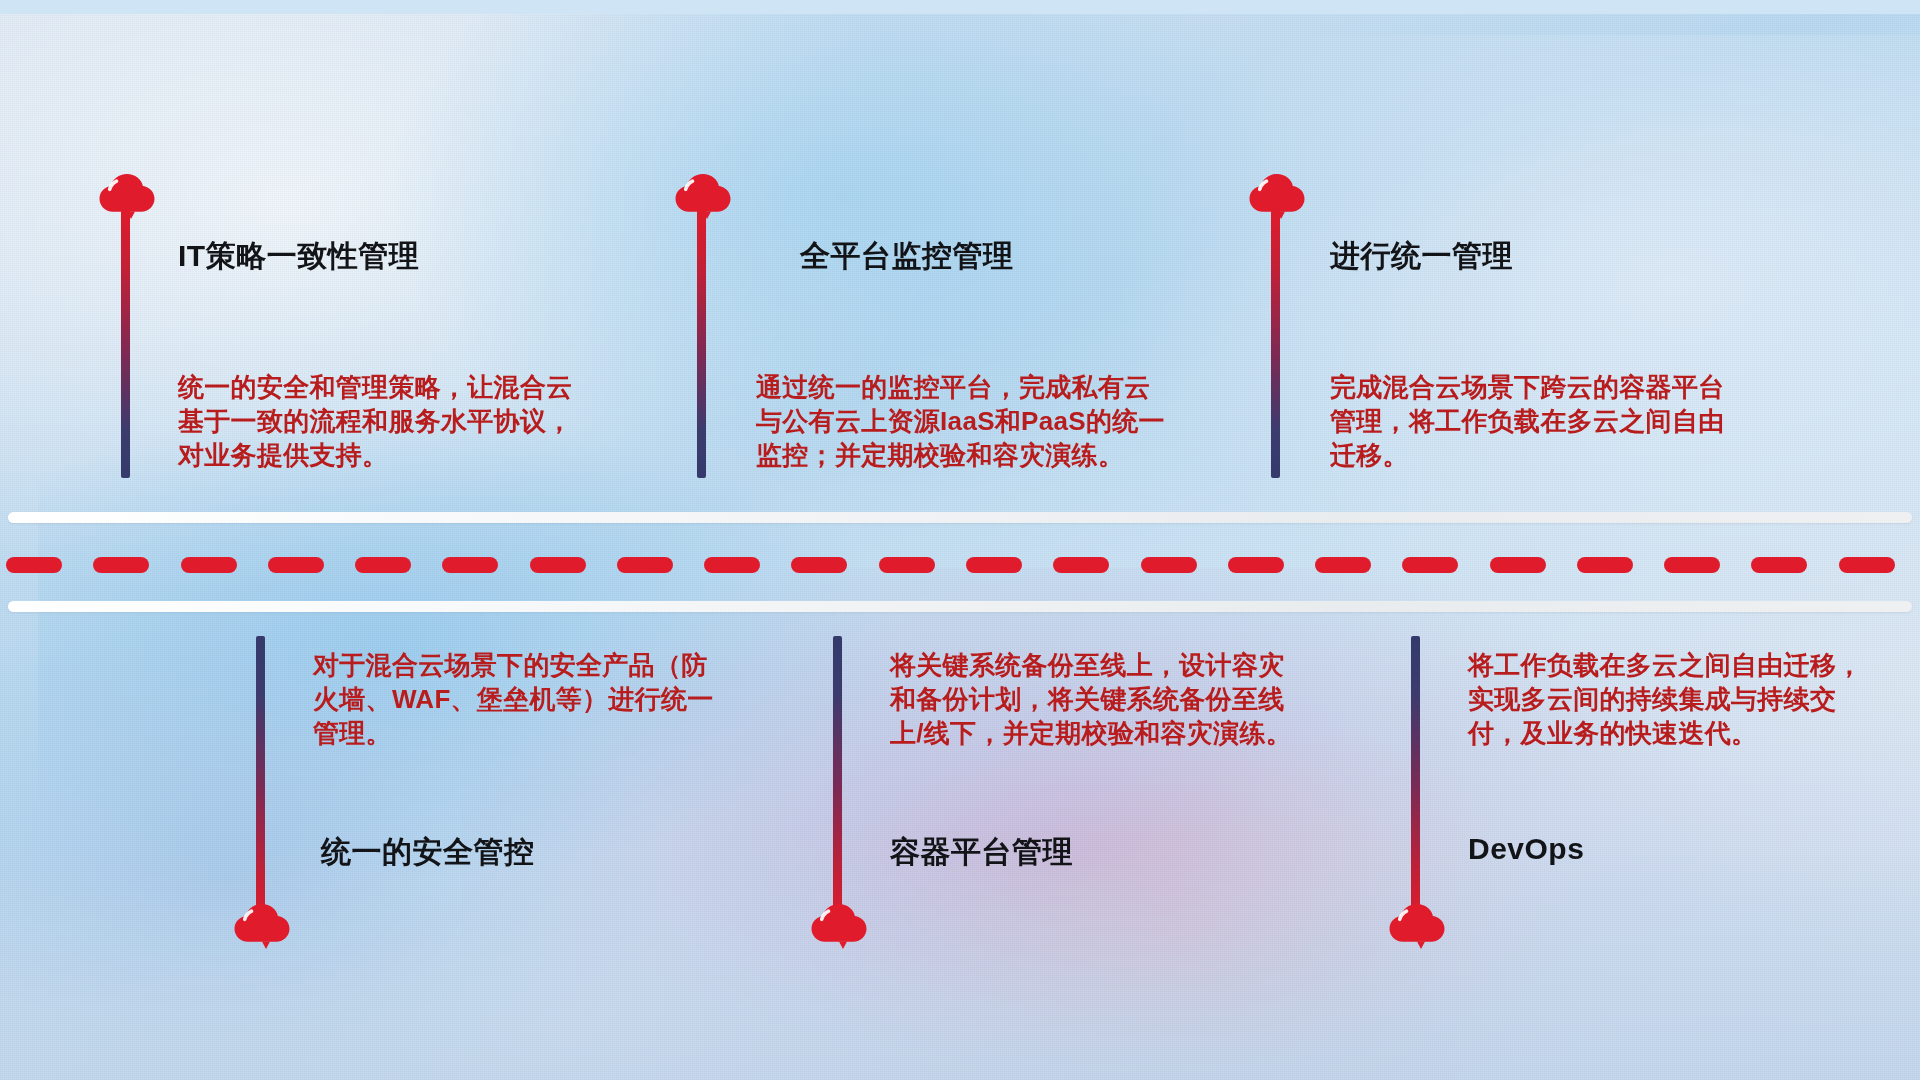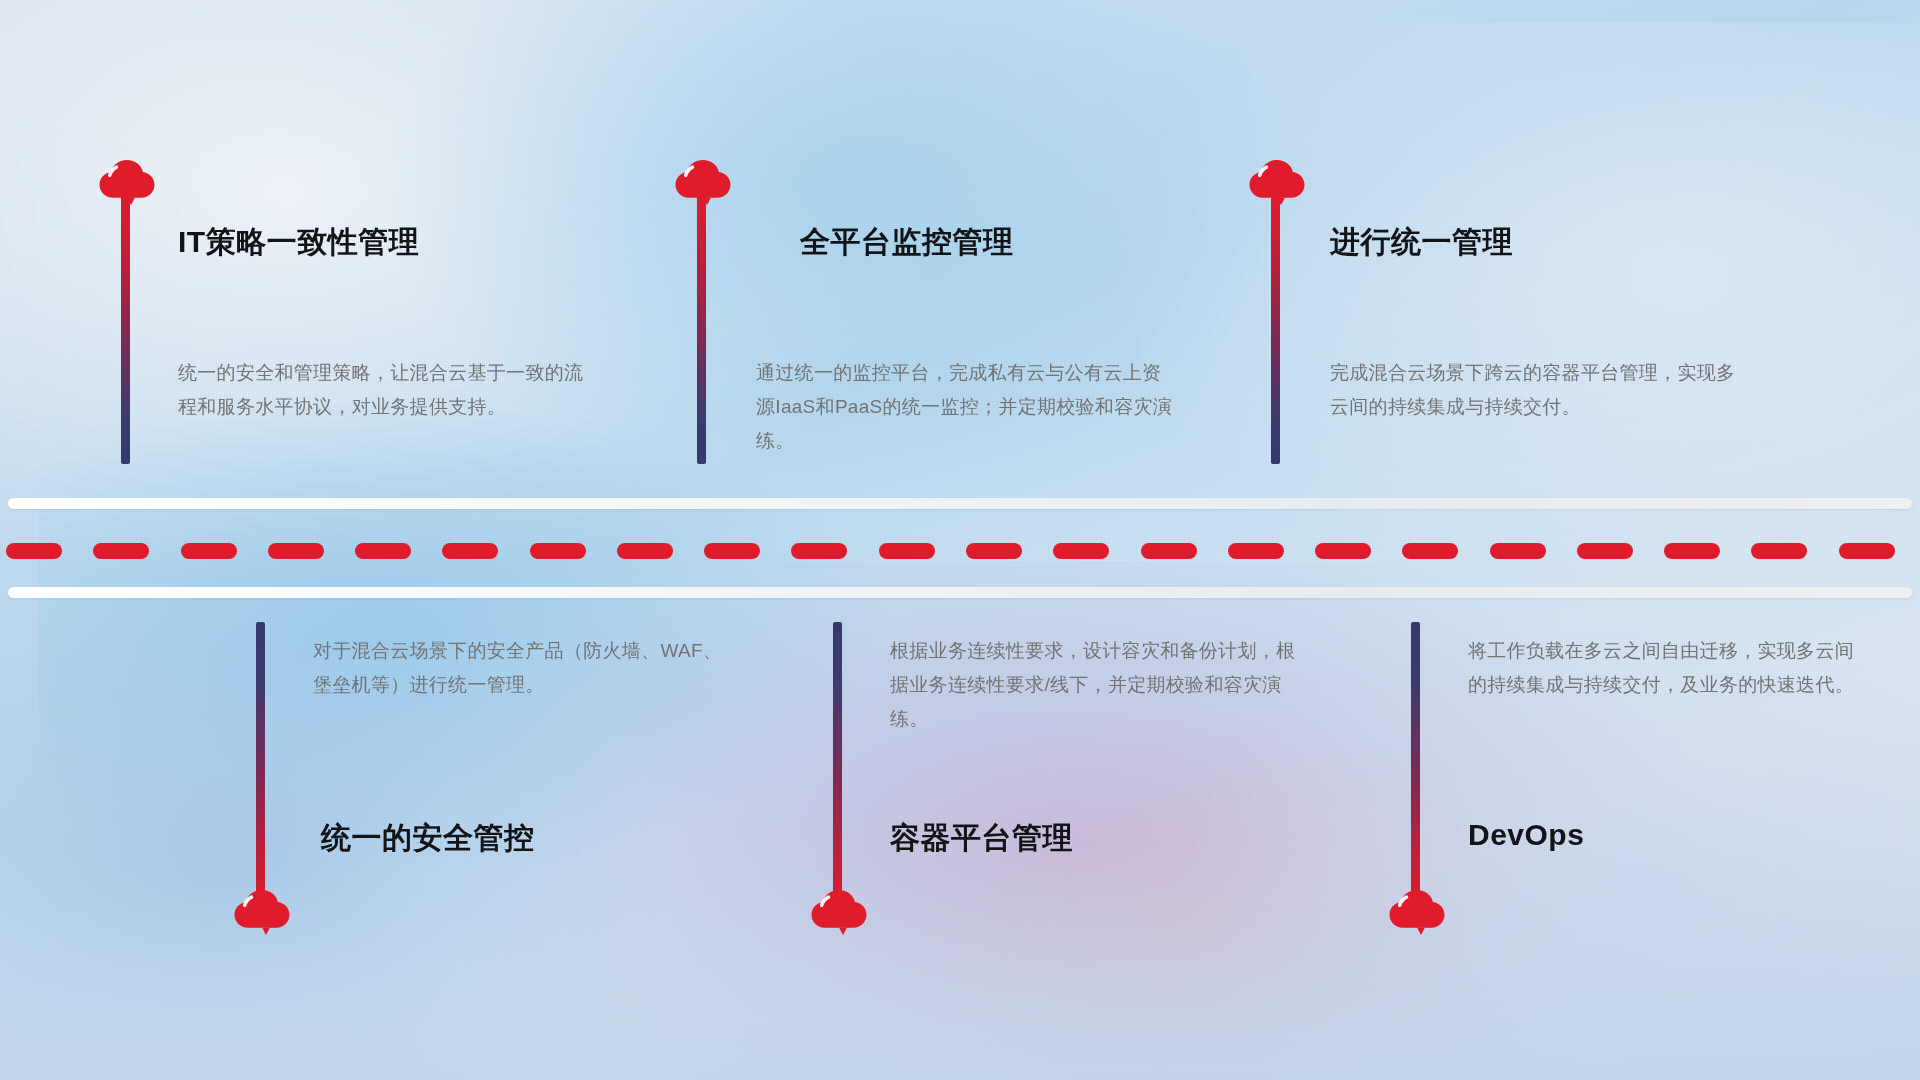--- a/index.html
+++ b/index.html
@@ -2,21 +2,21 @@
 <html><head>
 <meta charset="utf-8">
 <style>
   html,body{margin:0;padding:0;}
   body{
     width:1920px;height:1080px;overflow:hidden;position:relative;
     font-family:"Liberation Sans","DejaVu Sans",sans-serif;
     background:#cfe4f4;
   }
   
-  #stage{position:absolute;inset:0;overflow:hidden;}
+  #stage{position:absolute;inset:0;overflow:hidden;margin-top:14px;}
   .bg-base{position:absolute;inset:0;
     background:linear-gradient(160deg,#dce9f6 0%,#cfe3f5 18%,#bcdcf3 38%,#cfe6f7 58%,#dfeaf6 78%,#cfe0f2 100%);}
   .bg-glow-a{position:absolute;left:-6%;top:-10%;width:60%;height:70%;
     background:radial-gradient(ellipse at 35% 40%,rgba(255,255,255,.72) 0%,rgba(255,255,255,0) 62%);}
   .bg-glow-b{position:absolute;left:18%;top:-14%;width:52%;height:62%;
     background:radial-gradient(ellipse at 50% 50%,rgba(168,214,243,.85) 0%,rgba(168,214,243,0) 65%);}
   .bg-glow-c{position:absolute;right:-8%;top:2%;width:52%;height:58%;
     background:radial-gradient(ellipse at 60% 40%,rgba(226,238,250,.9) 0%,rgba(226,238,250,0) 66%);}
   .bg-glow-d{position:absolute;left:2%;top:36%;width:46%;height:46%;
     background:radial-gradient(ellipse at 40% 50%,rgba(150,203,240,.75) 0%,rgba(150,203,240,0) 68%);}
@@ -46,22 +46,22 @@
 
   
   .col{position:absolute;}
   .pin-stem{position:absolute;width:9px;border-radius:2px;}
   .stem-down{background:linear-gradient(to bottom,#e01b2b 0%,#c22036 22%,#7b2a55 55%,#3c3b6e 82%,#343a6b 100%);}
   .stem-up{background:linear-gradient(to bottom,#343a6b 0%,#3c3b6e 20%,#7b2a55 52%,#c22036 82%,#e01b2b 100%);}
   .cloud{position:absolute;width:62px;height:48px;}
 
   .card-title{position:absolute;white-space:nowrap;color:#121418;
     font-size:30px;font-weight:700;letter-spacing:.5px;}
-  .card-body{position:absolute;color:#737373;font-size:19px;line-height:34px;
-    letter-spacing:.3px;font-weight:400;}
+  .card-body{position:absolute;color:#b91c1c;font-size:26px;line-height:34px;
+    letter-spacing:.3px;font-weight:700;}
 </style>
 </head>
 <body>
 
 <div id="stage">
   <div class="bg-base"></div>
   <div class="bg-glow-a"></div>
   <div class="bg-glow-b"></div>
   <div class="bg-glow-c"></div>
   <div class="bg-glow-d"></div>
@@ -124,42 +124,42 @@
   </div>
 
   <div class="col">
     <svg class="cloud" style="left:1246px;top:158px;" viewBox="0 0 62 48">
       <path d="M31 2c-8.2 0-14.6 5.2-16.1 12.1C8.4 15 3.5 20.3 3.5 26.8 3.5 34 9.4 39.8 16.8 39.8h28.4C52.6 39.8 58.5 34 58.5 26.8c0-6.6-5-12-11.6-12.8C45.5 7.1 39.1 2 31 2z" fill="#e01b2b"></path>
       <path d="M31 39.5h8l-4 7.5z" fill="#e01b2b"></path>
       <path d="M20.5 9.2c-3.4 1.7-5.8 4.6-6.8 8.1" stroke="#ffffff" stroke-width="3.6" stroke-linecap="round" fill="none" opacity=".92"></path>
     </svg>
     <div class="pin-stem stem-down" style="left:1271px;top:196px;height:268px;"></div>
     <div class="card-title" style="left:1330px;top:222px;">进行统一管理</div>
-    <div class="card-body" style="left:1330px;top:356px;width:420px;">完成混合云场景下跨云的容器平台管理，实现多云间的持续集成与持续交付。</div>
+    <div class="card-body" style="left:1330px;top:356px;width:420px;">完成混合云场景下跨云的容器平台管理，将工作负载在多云之间自由迁移。</div>
   </div>
 
   <div class="col">
     <div class="pin-stem stem-up" style="left:256px;top:622px;height:290px;"></div>
     <svg class="cloud" style="left:231px;top:888px;" viewBox="0 0 62 48">
       <path d="M31 2c-8.2 0-14.6 5.2-16.1 12.1C8.4 15 3.5 20.3 3.5 26.8 3.5 34 9.4 39.8 16.8 39.8h28.4C52.6 39.8 58.5 34 58.5 26.8c0-6.6-5-12-11.6-12.8C45.5 7.1 39.1 2 31 2z" fill="#e01b2b"></path>
       <path d="M31 39.5h8l-4 7.5z" fill="#e01b2b"></path>
       <path d="M20.5 9.2c-3.4 1.7-5.8 4.6-6.8 8.1" stroke="#ffffff" stroke-width="3.6" stroke-linecap="round" fill="none" opacity=".92"></path>
     </svg>
     <div class="card-body" style="left:313px;top:634px;width:420px;">对于混合云场景下的安全产品（防火墙、WAF、堡垒机等）进行统一管理。</div>
     <div class="card-title" style="left:321px;top:818px;">统一的安全管控</div>
   </div>
 
   <div class="col">
     <div class="pin-stem stem-up" style="left:833px;top:622px;height:290px;"></div>
     <svg class="cloud" style="left:808px;top:888px;" viewBox="0 0 62 48">
       <path d="M31 2c-8.2 0-14.6 5.2-16.1 12.1C8.4 15 3.5 20.3 3.5 26.8 3.5 34 9.4 39.8 16.8 39.8h28.4C52.6 39.8 58.5 34 58.5 26.8c0-6.6-5-12-11.6-12.8C45.5 7.1 39.1 2 31 2z" fill="#e01b2b"></path>
       <path d="M31 39.5h8l-4 7.5z" fill="#e01b2b"></path>
       <path d="M20.5 9.2c-3.4 1.7-5.8 4.6-6.8 8.1" stroke="#ffffff" stroke-width="3.6" stroke-linecap="round" fill="none" opacity=".92"></path>
     </svg>
-    <div class="card-body" style="left:890px;top:634px;width:420px;">根据业务连续性要求，设计容灾和备份计划，根据业务连续性要求/线下，并定期校验和容灾演练。</div>
+    <div class="card-body" style="left:890px;top:634px;width:420px;">将关键系统备份至线上，设计容灾和备份计划，将关键系统备份至线上/线下，并定期校验和容灾演练。</div>
     <div class="card-title" style="left:890px;top:818px;">容器平台管理</div>
   </div>
 
   <div class="col">
     <div class="pin-stem stem-up" style="left:1411px;top:622px;height:290px;"></div>
     <svg class="cloud" style="left:1386px;top:888px;" viewBox="0 0 62 48">
       <path d="M31 2c-8.2 0-14.6 5.2-16.1 12.1C8.4 15 3.5 20.3 3.5 26.8 3.5 34 9.4 39.8 16.8 39.8h28.4C52.6 39.8 58.5 34 58.5 26.8c0-6.6-5-12-11.6-12.8C45.5 7.1 39.1 2 31 2z" fill="#e01b2b"></path>
       <path d="M31 39.5h8l-4 7.5z" fill="#e01b2b"></path>
       <path d="M20.5 9.2c-3.4 1.7-5.8 4.6-6.8 8.1" stroke="#ffffff" stroke-width="3.6" stroke-linecap="round" fill="none" opacity=".92"></path>
     </svg>

